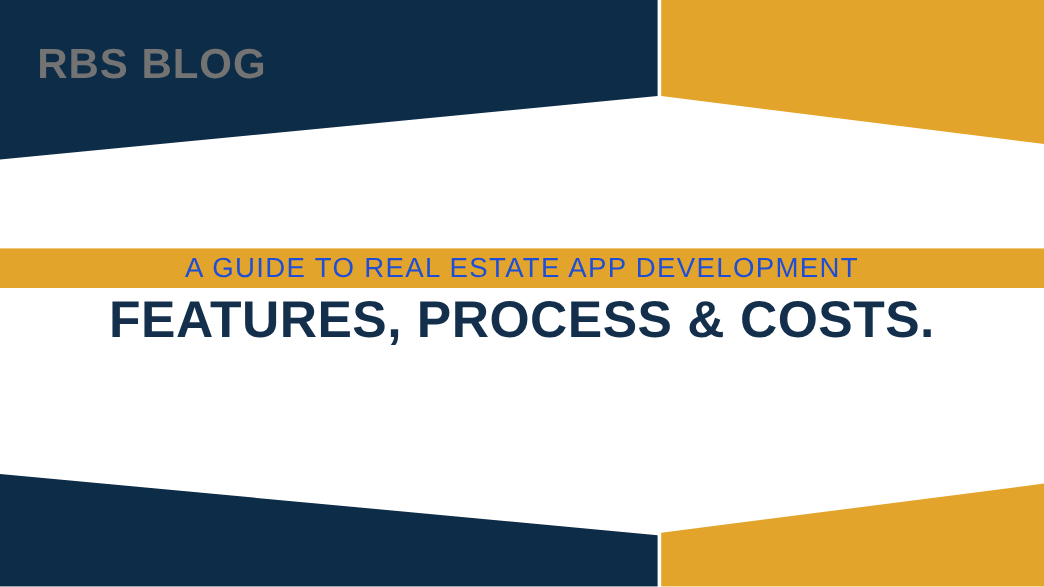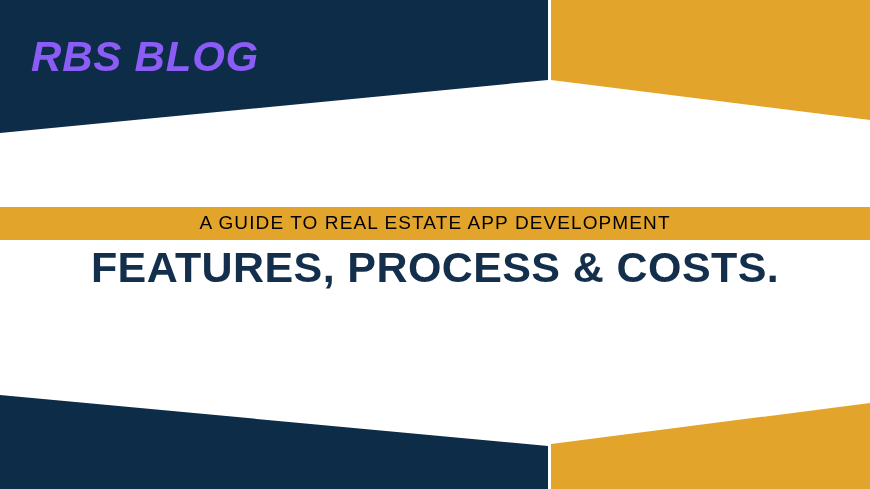--- a/index.html
+++ b/index.html
@@ -37,42 +37,41 @@
     width: 870px;
     height: 33px;
     background: #E3A42B;
   }
 
   
   .brand {
     position: absolute;
     left: 31px;
     top: 36px;
-    font-size: 42px;
+    font-size: 35px;
     font-weight: bold;
     letter-spacing: 0.8px;
-    color: #8b5cf6;
+    color: #737373;
     line-height: 1;
     white-space: nowrap;
-    font-style: italic;
   }
 
   
   .title-block {
     position: absolute;
     left: 0;
     top: 206px;
     width: 870px;
     text-align: center;
   }
   .title-line-1 {
-    font-size: 19px;
+    font-size: 23px;
     font-weight: 400;
     letter-spacing: 1.1px;
-    color: #000000;
+    color: #1d4ed8;
     line-height: 34px;
     white-space: nowrap;
   }
   .title-line-2 {
     margin-top: 7px;
     font-size: 43px;
     font-weight: bold;
     letter-spacing: 0.4px;
     color: #132F4C;
     line-height: 40px;

